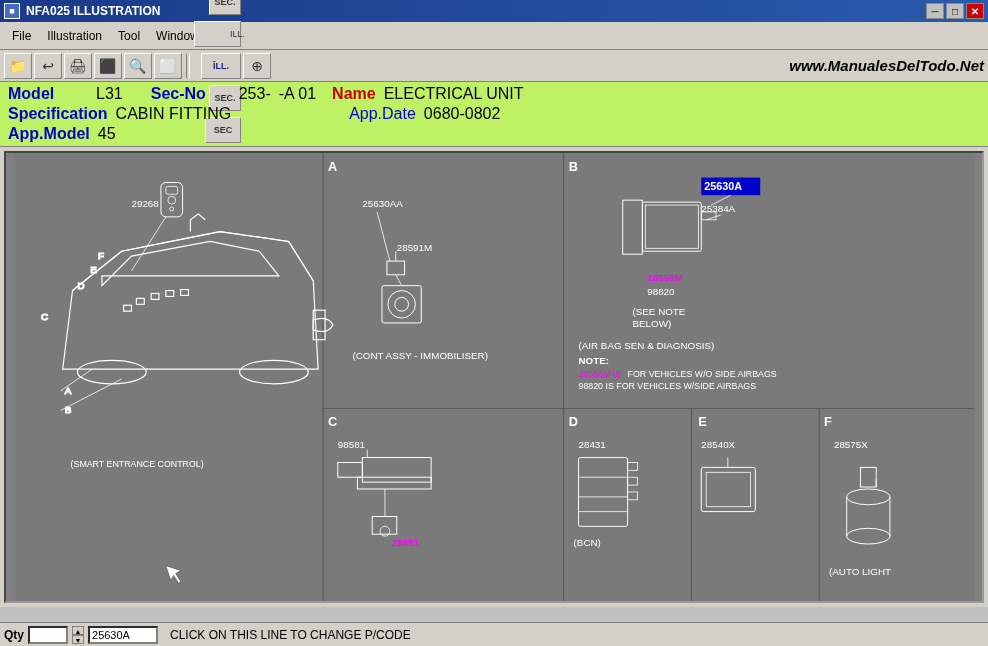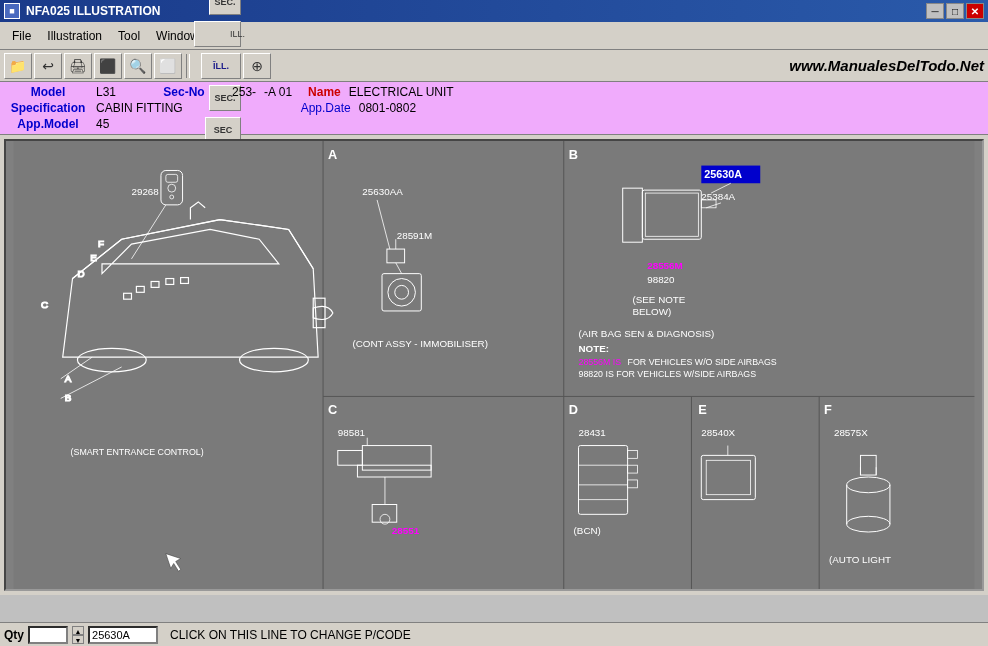--- a/index.html
+++ b/index.html
@@ -57,25 +57,24 @@
       border-top-color: #ffffff;
       border-left-color: #ffffff;
       display: flex; align-items: center; justify-content: center;
       cursor: pointer; font-size: 14px; color: #333;
     }
     .tool-separator { width: 4px; height: 24px; border-left: 1px solid #808080; border-right: 1px solid #fff; margin: 0 2px; }
     .watermark { margin-left: auto; font-family: Arial, sans-serif; font-size: 15px; font-weight: bold; font-style: italic; color: #000000; }
 
     
     .info-bar {
-      background: #f0abfc;
+      background: #bef264;
       padding: 2px 8px;
       border-bottom: 1px solid #808080;
-      font-size: 12px;
-      text-align: center;
+      font-size: 16px;
     }
     .info-row { display: flex; align-items: center; gap: 8px; padding: 1px 0; }
     .info-label { color: #0000cc; font-weight: bold; min-width: 80px; }
     .info-value { color: #000; }
 
     
     .main-area {
       background: #d4d0c8;
       padding: 4px;
       height: calc(646px - 22px - 20px - 32px - 56px - 24px);
@@ -177,21 +176,21 @@
     <span style="margin-left:20px;" class="info-label">Sec-No</span>
     <span class="info-value">253-</span>
     <span class="info-value">-A 01</span>
     <span style="margin-left:8px;color:#cc0000;font-weight:bold;">Name</span>
     <span class="info-value">ELECTRICAL UNIT</span>
   </div>
   <div class="info-row">
     <span class="info-label">Specification</span>
     <span class="info-value">CABIN FITTING</span>
     <span style="margin-left:110px;color:#0000cc;font-weight:normal;">App.Date</span>
-    <span class="info-value">0801-0802</span>
+    <span class="info-value">0680-0802</span>
   </div>
   <div class="info-row">
     <span class="info-label">App.Model</span>
     <span class="info-value">45</span>
   </div>
 </div>
 
 <div class="main-area" style="height:460px;">
   <div class="illustration-container">
     <svg class="illus-svg" viewBox="0 0 978 456" xmlns="http://www.w3.org/2000/svg">

